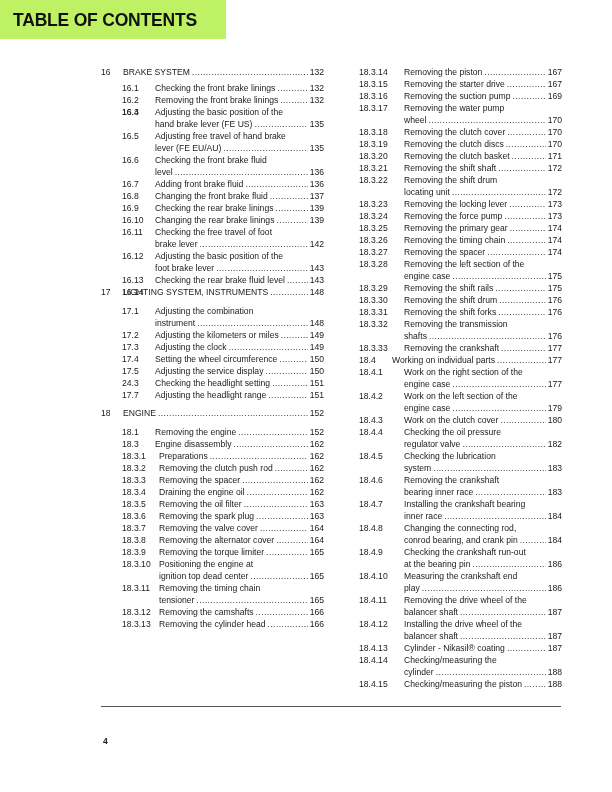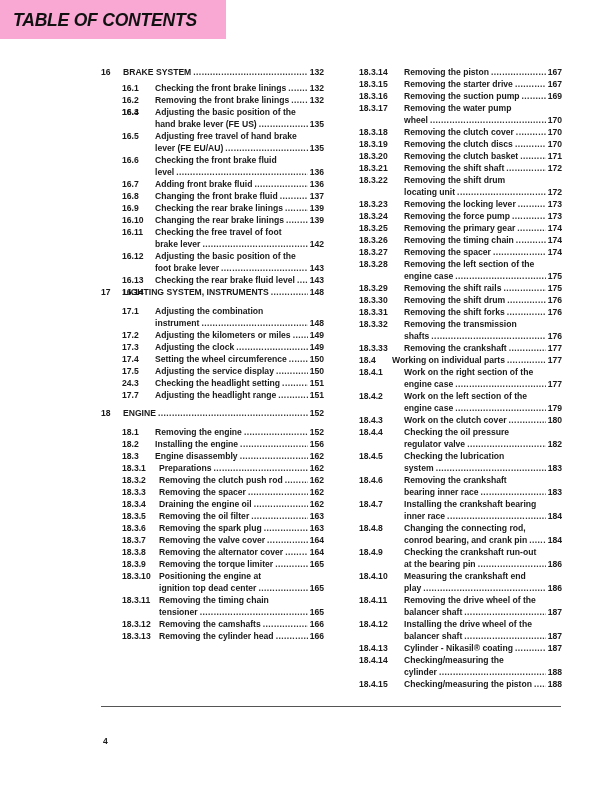--- a/index.html
+++ b/index.html
@@ -1,21 +1,21 @@
 <!DOCTYPE html>
 <html><head>
 <meta charset="utf-8">
 <style>
   html, body { margin: 0; padding: 0; background: #ffffff; }
   body { width: 612px; height: 792px; position: relative; overflow: hidden;
          font-family: "Liberation Sans", sans-serif; color: #1a1a1a; }
-  .hdr { position: absolute; left: 0; top: 0; width: 226px; height: 39px; background: #f9a8d4; font-style: italic; }
+  .hdr { position: absolute; left: 0; top: 0; width: 226px; height: 39px; background: #bef264; }
   .hdr-title { position: absolute; left: 13px; top: 10px; font-size: 17.5px; font-weight: bold;
                color: #111; letter-spacing: -0.2px; white-space: nowrap; }
-  .col { position: absolute; top: 66px; font-size: 8.6px; line-height: 12px; font-weight: bold; }
+  .col { position: absolute; top: 66px; font-size: 8.6px; line-height: 12px; }
   .col.left { left: 101px; width: 223px; }
   .col.right { left: 359px; width: 203px; }
   .entry { position: relative; }
   .entry .num { position: absolute; left: 0; top: 0; white-space: nowrap; }
   .entry .body { position: relative; }
   .line { display: flex; white-space: nowrap; }
   .line .t { flex: 0 0 auto; }
   .line .dots { flex: 1 1 auto; overflow: hidden; margin: 0 2px; color: #333; }
   .line .dots::before { content: "................................................................................................................................................................"; letter-spacing: 0.4px; }
   .line .pg { flex: 0 0 auto; text-align: right; min-width: 14px; }
@@ -290,30 +290,20 @@
       <span class="num">18.1</span>
       <div class="body">
         <div class="line">
           <span class="t">Removing the engine</span>
           <span class="dots"></span>
           <span class="pg">152</span>
         </div>
       </div>
     </div>
     <div class="entry lvl1">
-      <span class="num">18.2</span>
-      <div class="body">
-        <div class="line">
-          <span class="t">Installing the engine</span>
-          <span class="dots"></span>
-          <span class="pg">156</span>
-        </div>
-      </div>
-    </div>
-    <div class="entry lvl1">
       <span class="num">18.3</span>
       <div class="body">
         <div class="line">
           <span class="t">Engine disassembly</span>
           <span class="dots"></span>
           <span class="pg">162</span>
         </div>
       </div>
     </div>
     <div class="entry lvl2">

